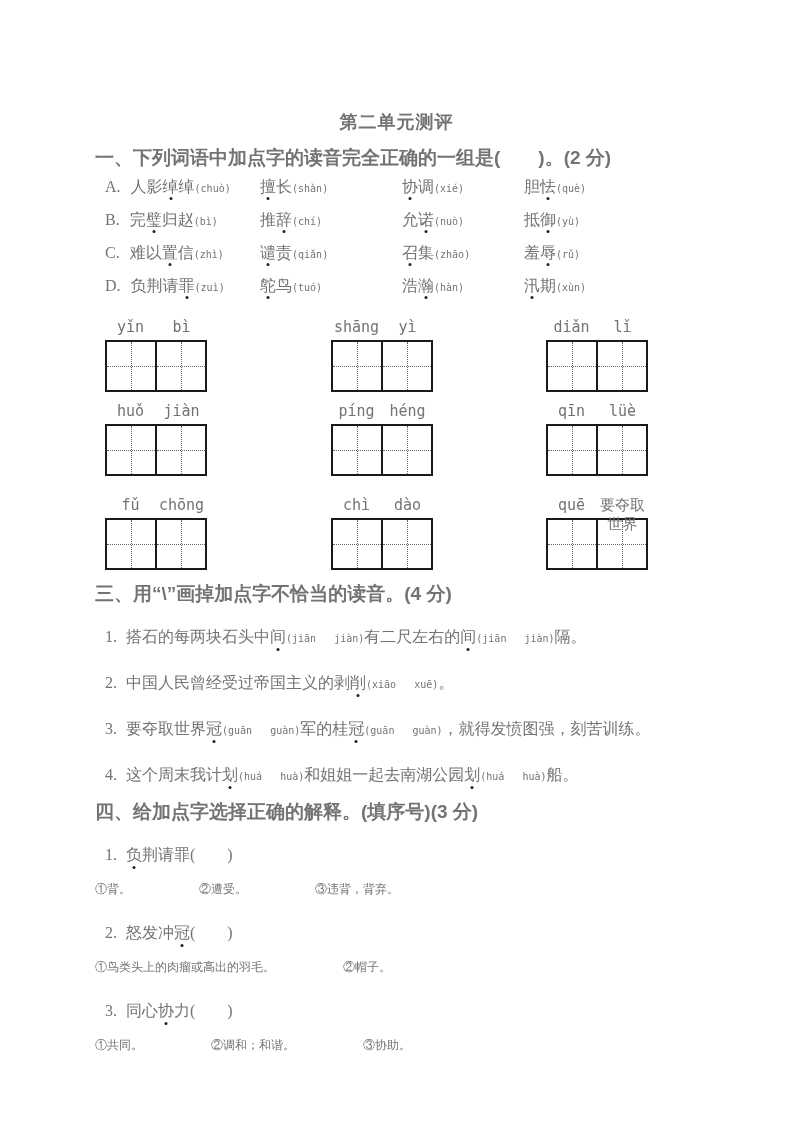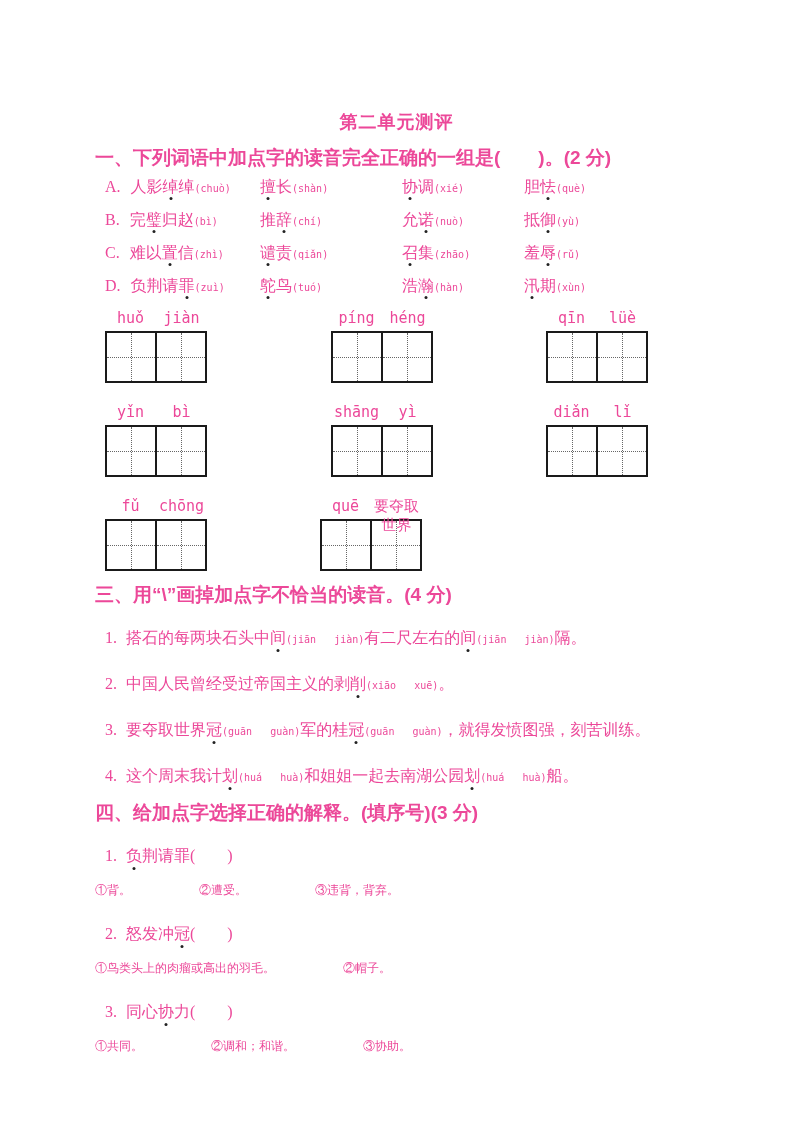--- a/index.html
+++ b/index.html
@@ -1,16 +1,16 @@
 <!DOCTYPE html>
 <html><head>
 <meta charset="utf-8">
 <style>
   html,body{margin:0;padding:0;background:#fff;}
-  .page{position:relative;width:793px;height:1122px;background:#ffffff;color:#ec4899;
+  .page{position:relative;width:793px;height:1122px;background:#ffffff;color:#737373;
         font-family:"Liberation Serif","DejaVu Serif",serif;overflow:hidden;}
   .title{font-family:"Liberation Sans","DejaVu Sans",sans-serif;font-weight:bold;
          font-size:18px;text-align:center;margin:0;padding-top:110px;letter-spacing:1px;}
   .sec-header{font-family:"Liberation Sans","DejaVu Sans",sans-serif;font-weight:bold;
          font-size:19px;line-height:21px;margin:13px 40px 0 95px;}
   
   .q1-table{margin:9px 0 0 105px;font-size:16px;}
   .q1-row{display:grid;grid-template-columns:155px 142px 122px auto;line-height:20px;margin-bottom:11px;}
   .opt-label{margin-right:10px;}
   
@@ -75,20 +75,53 @@
 
     <div class="q1-row">
       <span><span class="opt-label">D.</span><span>负荆请</span><span class="d">罪</span><span></span><span class="py">zuì</span></span>
       <span><span></span><span class="d">鸵</span><span>鸟</span><span class="py">tuó</span></span>
       <span><span>浩</span><span class="d">瀚</span><span></span><span class="py">hàn</span></span>
       <span><span></span><span class="d">汛</span><span>期</span><span class="py">xùn</span></span>
     </div>
   </div>
 
 
+  <div class="grid-row gr2">
+    <div class="grid-group">
+      <div class="py-label">
+          <span>yǐn</span>
+          <span>bì</span>
+        </div>
+      <div class="tzg">
+          <div class="cell"></div>
+          <div class="cell"></div>
+        </div>
+    </div>
+    <div class="grid-group gg2">
+      <div class="py-label">
+          <span>shāng</span>
+          <span>yì</span>
+        </div>
+      <div class="tzg">
+          <div class="cell"></div>
+          <div class="cell"></div>
+        </div>
+    </div>
+    <div class="grid-group gg3">
+      <div class="py-label">
+          <span>diǎn</span>
+          <span>lǐ</span>
+        </div>
+      <div class="tzg">
+          <div class="cell"></div>
+          <div class="cell"></div>
+        </div>
+    </div>
+  </div>
+
   <div class="grid-row gr1">
     <div class="grid-group">
       <div class="py-label">
           <span>huǒ</span>
           <span>jiàn</span>
         </div>
       <div class="tzg">
           <div class="cell"></div>
           <div class="cell"></div>
         </div>
@@ -108,64 +141,41 @@
           <span>qīn</span>
           <span>lüè</span>
         </div>
       <div class="tzg">
           <div class="cell"></div>
           <div class="cell"></div>
         </div>
     </div>
   </div>
 
-  <div class="grid-row gr2">
-    <div class="grid-group">
-      <div class="py-label">
-          <span>yǐn</span>
-          <span>bì</span>
-        </div>
-      <div class="tzg">
-          <div class="cell"></div>
-          <div class="cell"></div>
-        </div>
-    </div>
-    <div class="grid-group gg2">
-      <div class="py-label">
-          <span>shāng</span>
-          <span>yì</span>
-        </div>
-      <div class="tzg">
-          <div class="cell"></div>
-          <div class="cell"></div>
-        </div>
-    </div>
-    <div class="grid-group gg3">
-      <div class="py-label">
-          <span>diǎn</span>
-          <span>lǐ</span>
-        </div>
-      <div class="tzg">
-          <div class="cell"></div>
-          <div class="cell"></div>
-        </div>
-    </div>
-  </div>
-
   <div class="grid-row gr3">
     <div class="grid-group">
       <div class="py-label">
           <span>fǔ</span>
           <span>chōng</span>
         </div>
       <div class="tzg">
           <div class="cell"></div>
           <div class="cell"></div>
         </div>
     </div>
+    <div class="grid-group gg2">
+      <div class="py-label">
+          <span>chì</span>
+          <span>dào</span>
+        </div>
+      <div class="tzg">
+          <div class="cell"></div>
+          <div class="cell"></div>
+        </div>
+    </div>
     <div class="grid-group gg3">
       <div class="py-label">
           <span>quē</span>
           <span>要夺取世界</span>
         </div>
       <div class="tzg">
           <div class="cell"></div>
           <div class="cell"></div>
         </div>
     </div>

